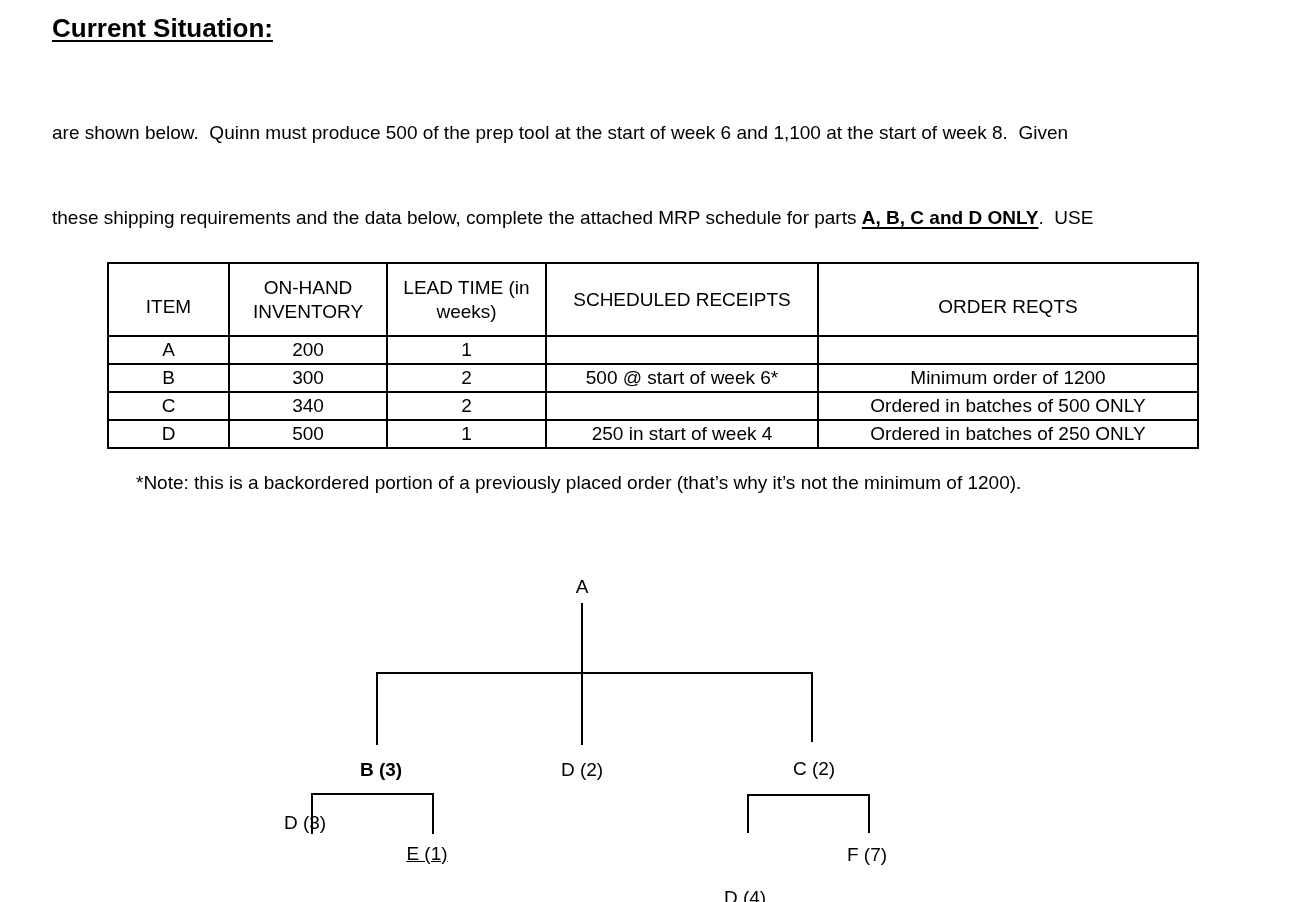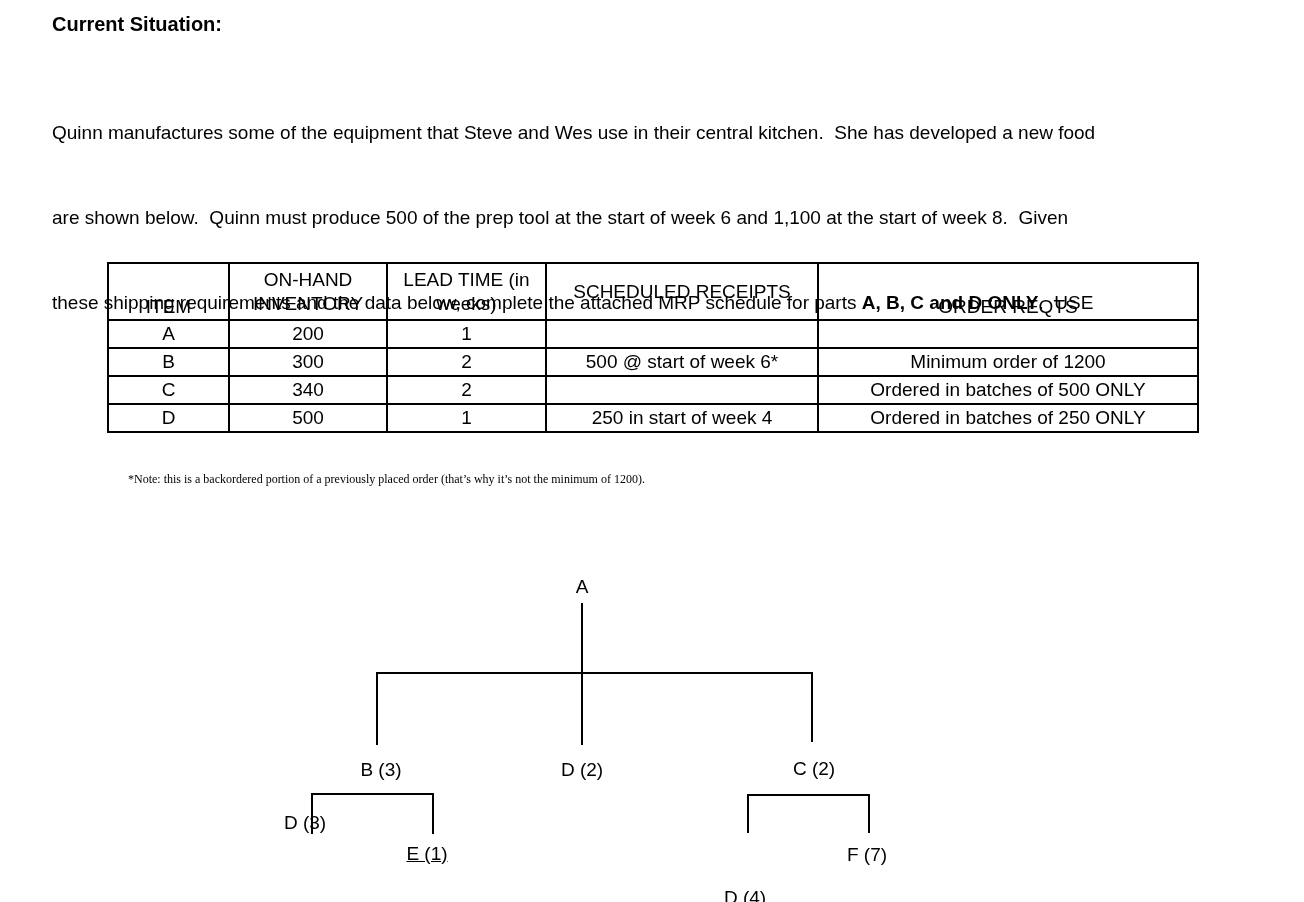--- a/index.html
+++ b/index.html
@@ -14,37 +14,39 @@
     overflow: hidden;
     font-family: "Liberation Sans", sans-serif;
     color: #000000;
   }
   .page { position: absolute; inset: 0; }
 
   .title {
     position: absolute;
     left: 52px;
     top: 13px;
-    font-size: 20px;
+    font-size: 26px;
     font-weight: bold;
+    text-decoration: underline;
     text-decoration-thickness: 2px;
     text-underline-offset: 3px;
     white-space: pre;
   }
 
   .para {
     position: absolute;
     left: 52px;
     top: 62px;
     font-size: 19px;
     line-height: 28.4px;
     white-space: pre;
   }
   .para .em-seg {
     font-weight: bold;
+    text-decoration: underline;
     text-decoration-thickness: 2px;
     text-underline-offset: 3px;
   }
 
   table.data-table {
     position: absolute;
     left: 107px;
     top: 262px;
     border-collapse: collapse;
     table-layout: fixed;
@@ -57,54 +59,52 @@
     overflow: hidden;
   }
   .data-table thead th {
     height: 55px;
     font-weight: normal;
     line-height: 24px;
     vertical-align: middle;
   }
   .data-table thead th.va-bottom {
     vertical-align: bottom;
-    padding-bottom: 0;
+    padding-bottom: 16px;
   }
   .data-table tbody td {
     height: 26px;
     vertical-align: middle;
   }
 
   .note {
     position: absolute;
-    left: 128px;
+    left: 136px;
     top: 472px;
-    font-size: 12px;
+    font-size: 19px;
     white-space: pre;
-    font-family: Liberation Serif, serif;
   }
 
   .tree { position: absolute; inset: 0; }
   .tline { position: absolute; background: #000000; }
   .tlabel {
     position: absolute;
     transform: translateX(-50%);
     font-size: 19px;
     white-space: pre;
   }
 </style>
 </head>
 <body>
 
 <div class="page">
 
   <div class="title">Current Situation:</div>
 
   <div class="para">
-    <div>Quinn manufactures some of the equipment that Steve and Wes use in their central kitchen.  She has developed a new food</div>
     <div>are shown below.  Quinn must produce 500 of the prep tool at the start of week 6 and 1,100 at the start of week 8.  Given</div>
     <div><span>these shipping requirements and the data below, complete the attached MRP schedule for parts </span><span class="em-seg">A, B, C and D ONLY</span><span>.  USE</span></div>
   </div>
 
   <table class="data-table">
     <colgroup>
       <col style="width:121px">
       <col style="width:158px">
       <col style="width:159px">
       <col style="width:272px">
@@ -158,21 +158,21 @@
     <div class="tlabel" style="left:582px; top:576px;">A</div>
 
     <div class="tline" style="left:581px; top:603px; width:2px; height:142px;"></div>
 
     <div class="tline" style="left:376px; top:672px; width:437px; height:2px;"></div>
 
     <div class="tline" style="left:376px; top:672px; width:2px; height:73px;"></div>
 
     <div class="tline" style="left:811px; top:672px; width:2px; height:70px;"></div>
 
-    <div class="tlabel" style="left:381px; top:759px;">B (3)</div>
+    <div class="tlabel" style="left:381px; top:759px;font-weight:bold;">B (3)</div>
     <div class="tlabel" style="left:582px; top:759px;">D (2)</div>
     <div class="tlabel" style="left:814px; top:758px;">C (2)</div>
 
     <div class="tline" style="left:311px; top:793px; width:123px; height:2px;"></div>
     <div class="tline" style="left:311px; top:793px; width:2px; height:41px;"></div>
     <div class="tline" style="left:432px; top:793px; width:2px; height:41px;"></div>
 
     <div class="tline" style="left:747px; top:794px; width:123px; height:2px;"></div>
     <div class="tline" style="left:747px; top:794px; width:2px; height:39px;"></div>
     <div class="tline" style="left:868px; top:794px; width:2px; height:39px;"></div>

